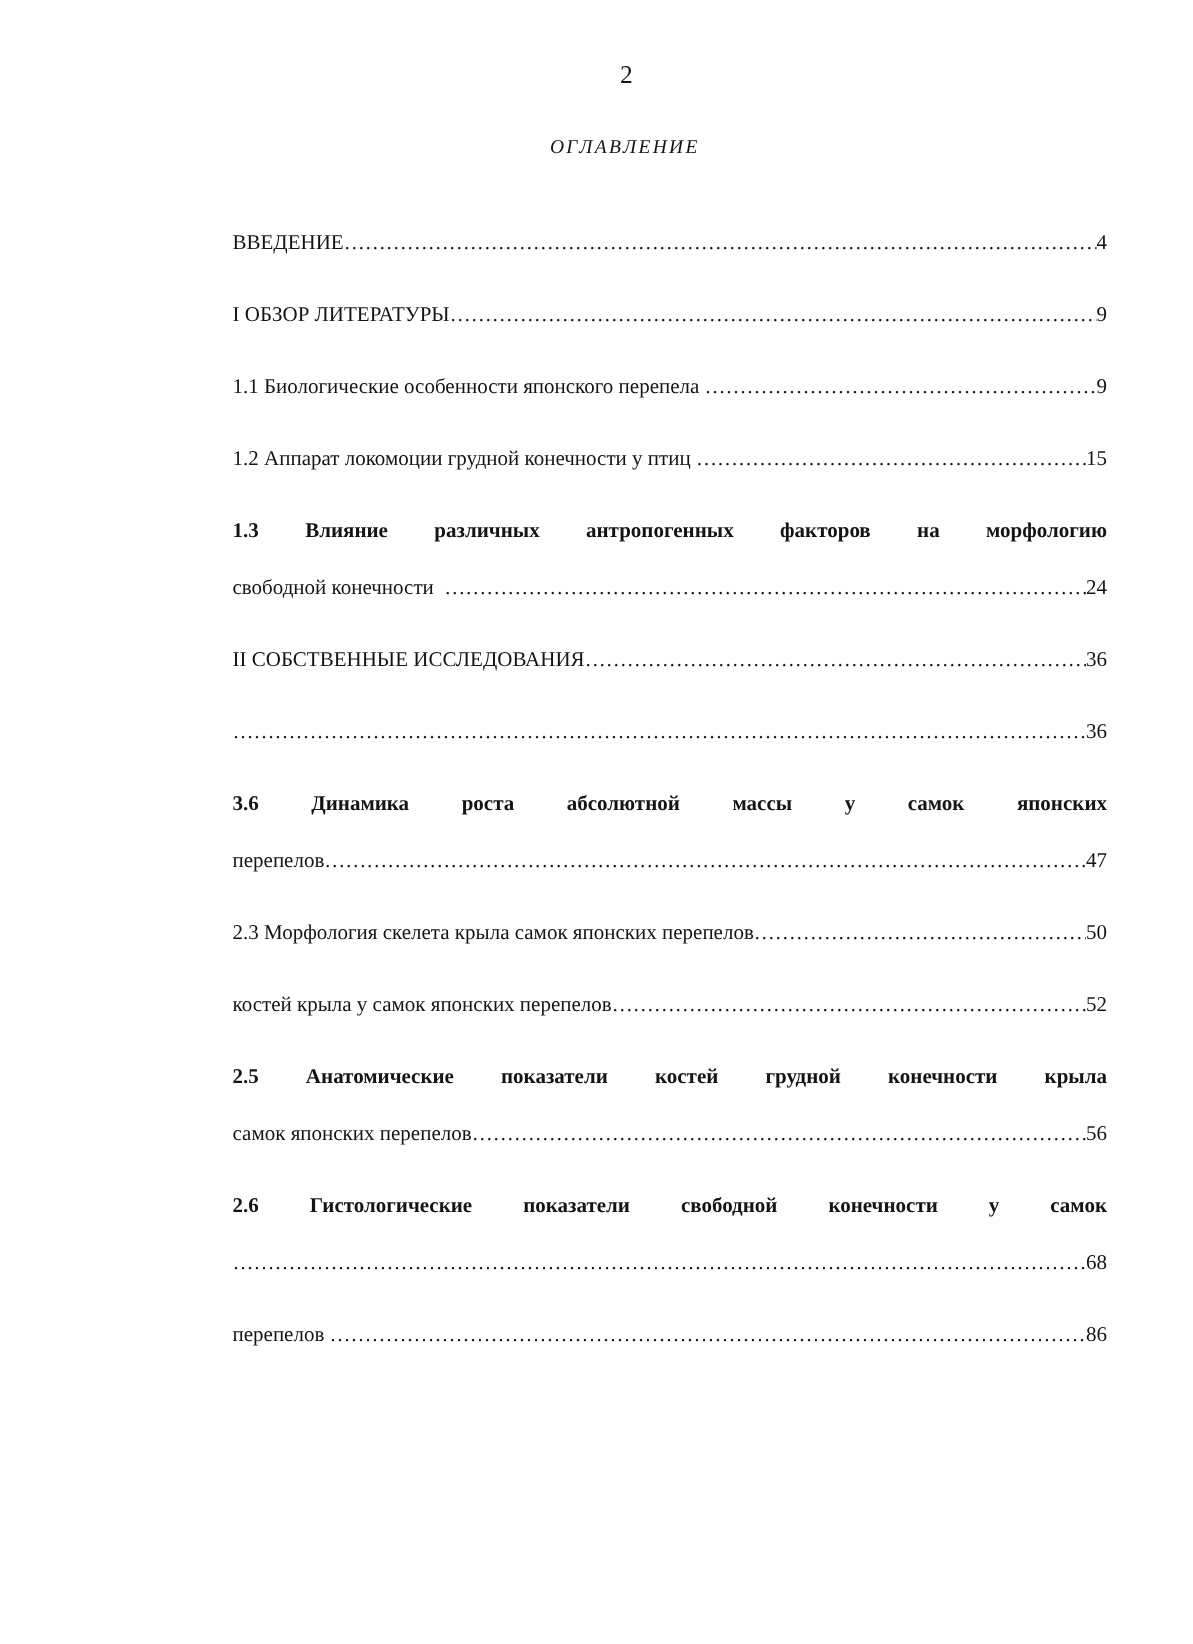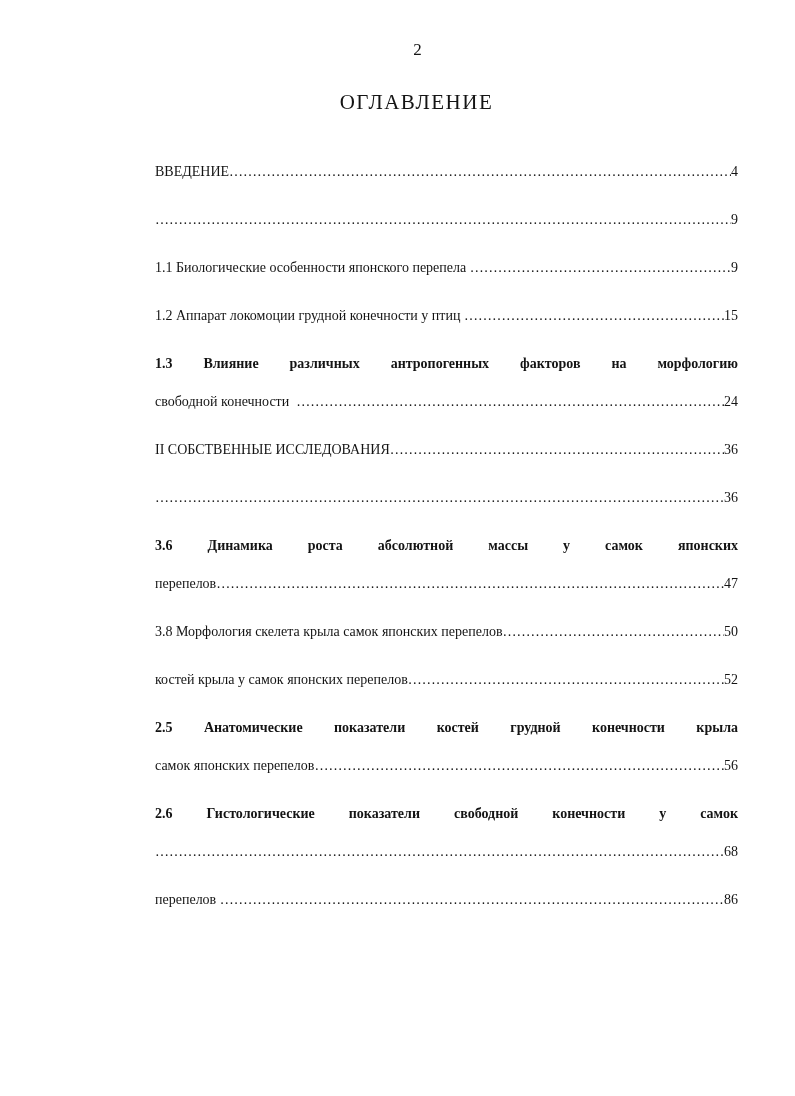--- a/index.html
+++ b/index.html
@@ -25,22 +25,23 @@
     right: 0;
     text-align: center;
     font-size: 17px;
   }
   .toc-title {
     width: calc(100% + 60px);
     margin-left: -60px;
     margin-top: 52px;
     margin-bottom: 38px;
     text-align: center;
-    font-size: 21px;
+    font-size: 13px;
     letter-spacing: 1.5px;
+    font-style: italic;
   }
   .toc-entry {
     margin-bottom: 10px;
     font-size: 14px;
   }
   .line {
     line-height: 38px;
     text-align: justify;
     text-align-last: justify;
     word-spacing: 2px;
@@ -73,20 +74,21 @@
   <div class="toc-entry">
     <div class="lastline">
       <span class="label">ВВЕДЕНИЕ</span>
       <span class="leader">……………………………………………………………………………………………………………………………………………………</span>
       <span class="pg">4</span>
     </div>
   </div>
 
   <div class="toc-entry">
     <div class="lastline">
+      <span class="label">I ОБЗОР ЛИТЕРАТУРЫ</span>
       <span class="leader">……………………………………………………………………………………………………………………………………………………</span>
       <span class="pg">9</span>
     </div>
   </div>
 
   <div class="toc-entry">
     <div class="lastline">
       <span class="label">1.1 Биологические особенности японского перепела </span>
       <span class="leader">……………………………………………………………………………………………………………………………………………………</span>
       <span class="pg">9</span>
@@ -129,21 +131,21 @@
     <div class="line">3.6 Динамика роста абсолютной массы у самок  японских</div>
         <div class="lastline">
       <span class="label">перепелов</span>
       <span class="leader">……………………………………………………………………………………………………………………………………………………</span>
       <span class="pg">47</span>
     </div>
   </div>
 
   <div class="toc-entry">
     <div class="lastline">
-      <span class="label">3.8 Морфология скелета крыла самок японских перепелов</span>
+      <span class="label">2.3 Морфология скелета крыла самок японских перепелов</span>
       <span class="leader">……………………………………………………………………………………………………………………………………………………</span>
       <span class="pg">50</span>
     </div>
   </div>
 
   <div class="toc-entry">
         <div class="lastline">
       <span class="label">костей крыла у самок японских перепелов</span>
       <span class="leader">……………………………………………………………………………………………………………………………………………………</span>
       <span class="pg">52</span>

